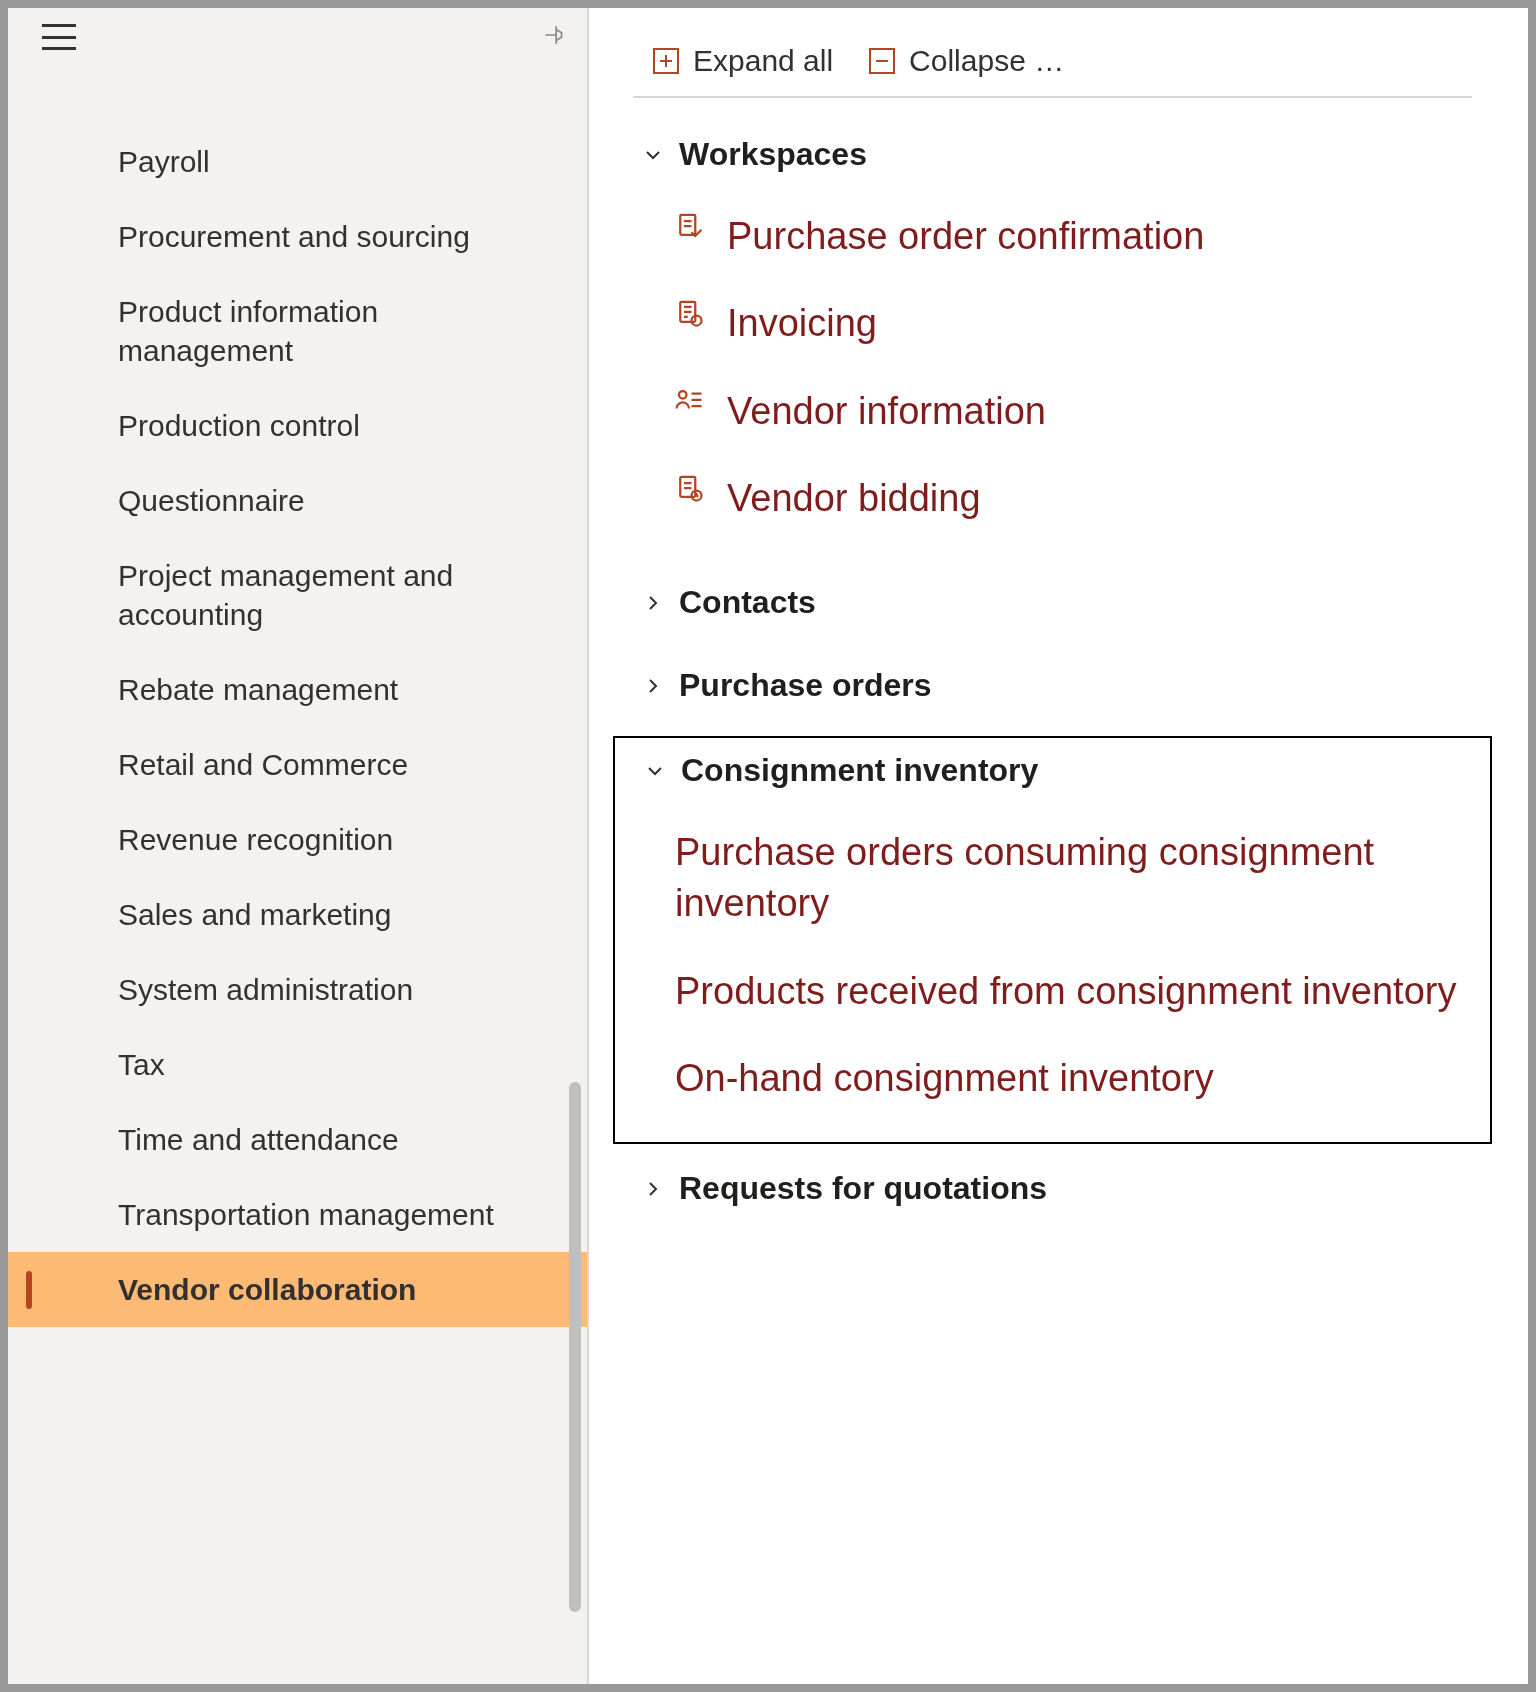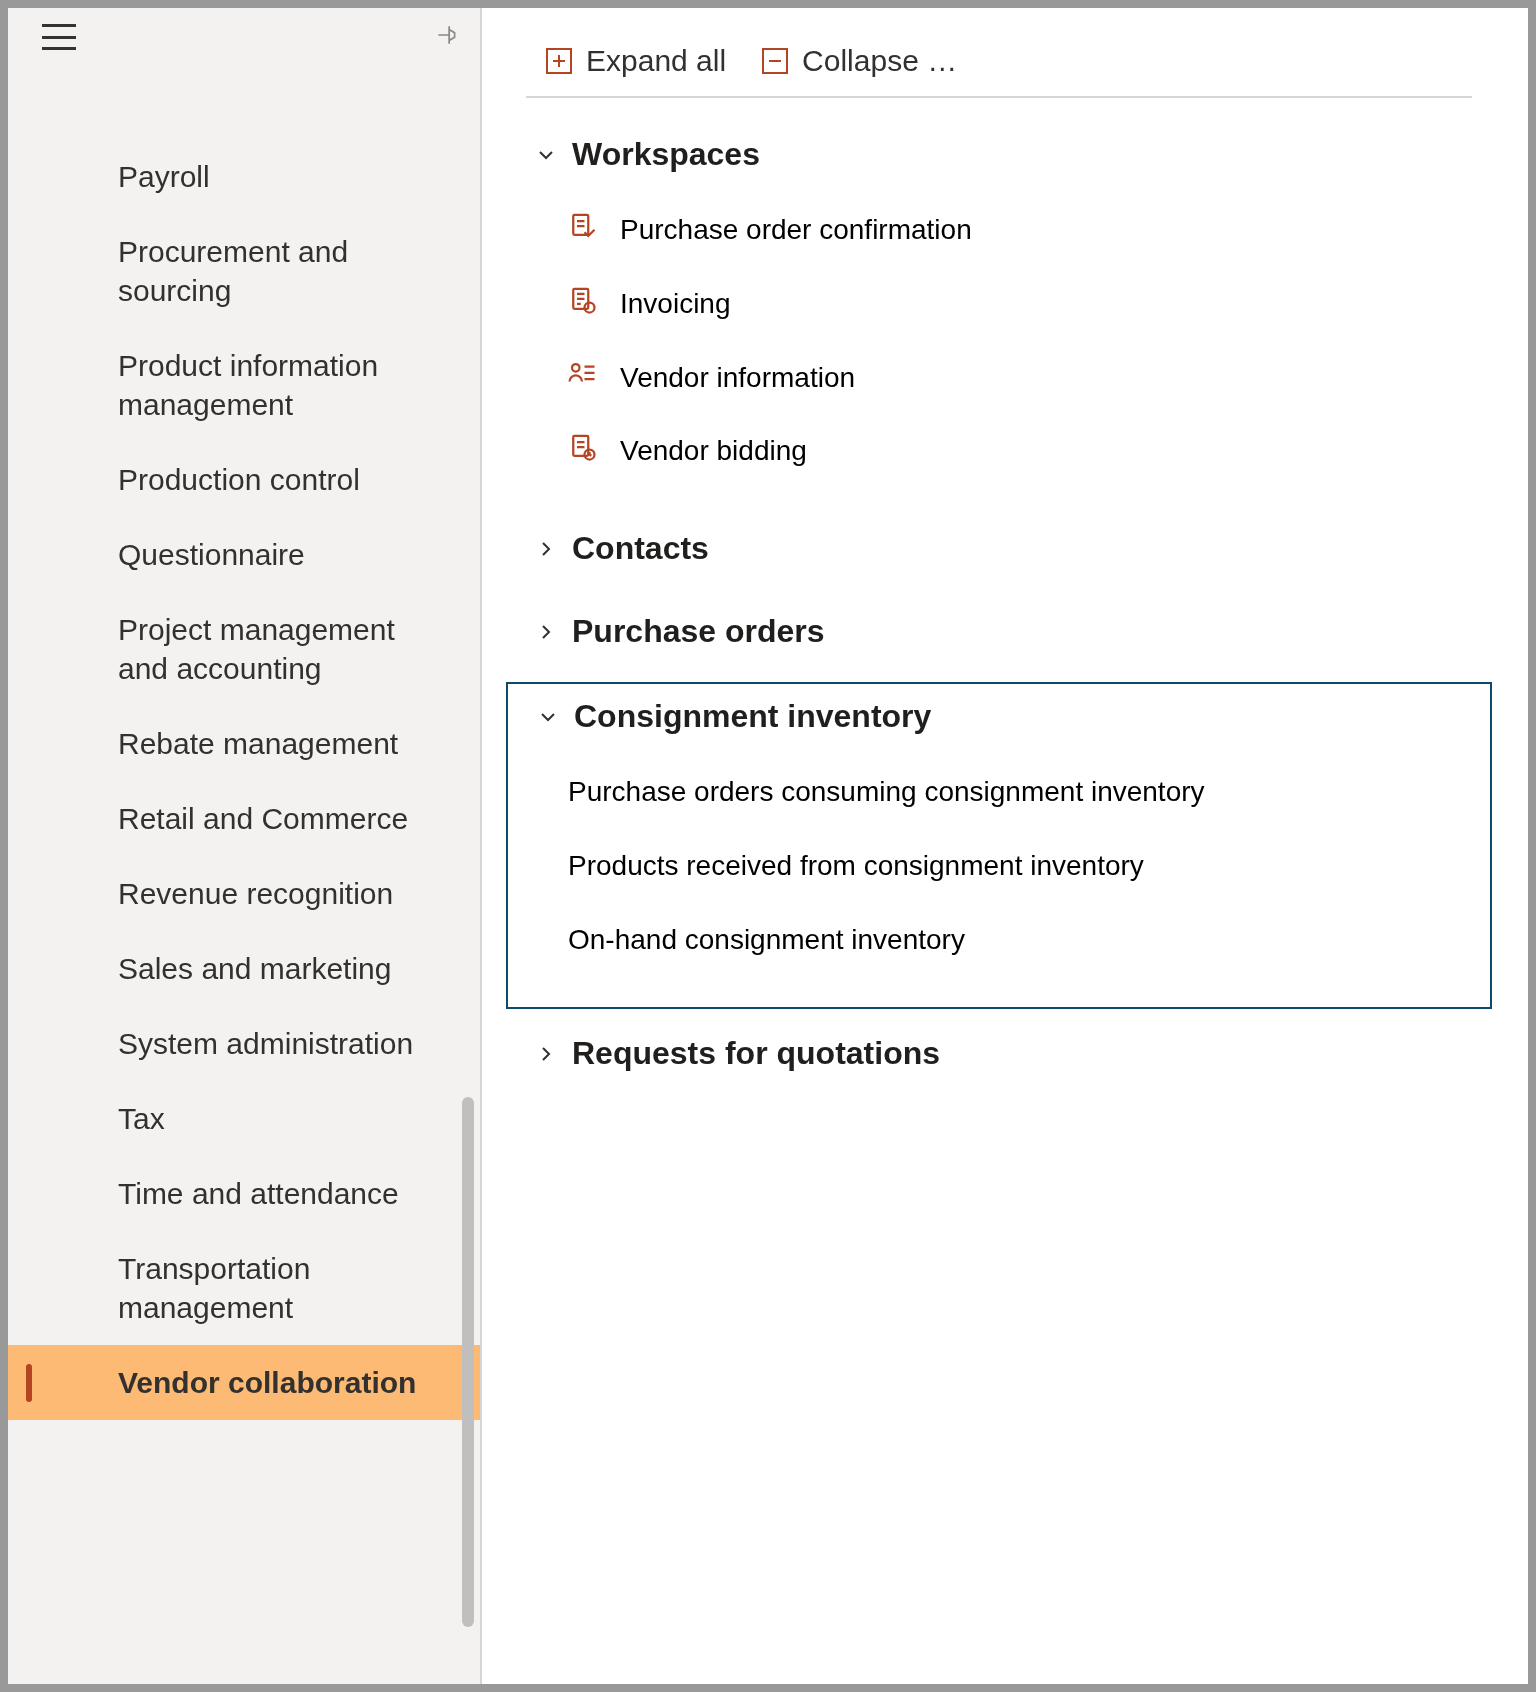--- a/index.html
+++ b/index.html
@@ -12,26 +12,25 @@
   }
   .frame {
     position: absolute;
     top: 8px; left: 8px; right: 8px; bottom: 8px;
     background: #fff;
     display: flex;
     overflow: hidden;
   }
   
   .sidebar {
-    width: 472px;
+    width: 579px;
     background: #f3f2f1;
     position: relative;
     display: flex;
     flex-direction: column;
-    gap: 15px;
   }
   .sidebar-topbar {
     height: 58px;
     display: flex;
     align-items: center;
     justify-content: space-between;
     padding: 0 20px 0 34px;
   }
   .hamburger-icon {
     width: 34px; height: 26px;
@@ -130,32 +129,32 @@
     padding: 14px 0 14px 10px;
     cursor: pointer;
   }
   .chev { width:24px; display:inline-block; }
   .chev svg { width:20px; height:20px; }
   .section-links {
     padding: 6px 0 10px 30px;
   }
   .ws-link, .plain-link {
     display: flex; align-items: flex-start; gap: 22px;
-    font-size: 28px; color: #000000;
+    font-size: 38px; color: #7f1d1d;
     padding: 18px 0 18px 10px;
     cursor: pointer;
     line-height: 1.35;
   }
   .plain-link { padding-left: 10px; }
   .ws-icon { width:32px; flex-shrink:0; color:#b54423; display:flex; align-items:center; justify-content:center; }
   .ws-icon svg { width:30px; height:30px; }
   .highlight-box {
-    border: 2px solid #0c4a6e;
+    border: 2px solid #000000;
     margin: 6px -20px 12px -20px;
-    padding: 0 20px 20px 20px;
+    padding: 0 20px 10px 20px;
   }
 </style>
 </head>
 <body>
 
 <div class="frame">
 
   <aside class="sidebar">
     <div class="sidebar-topbar">
       <div class="hamburger-icon">

